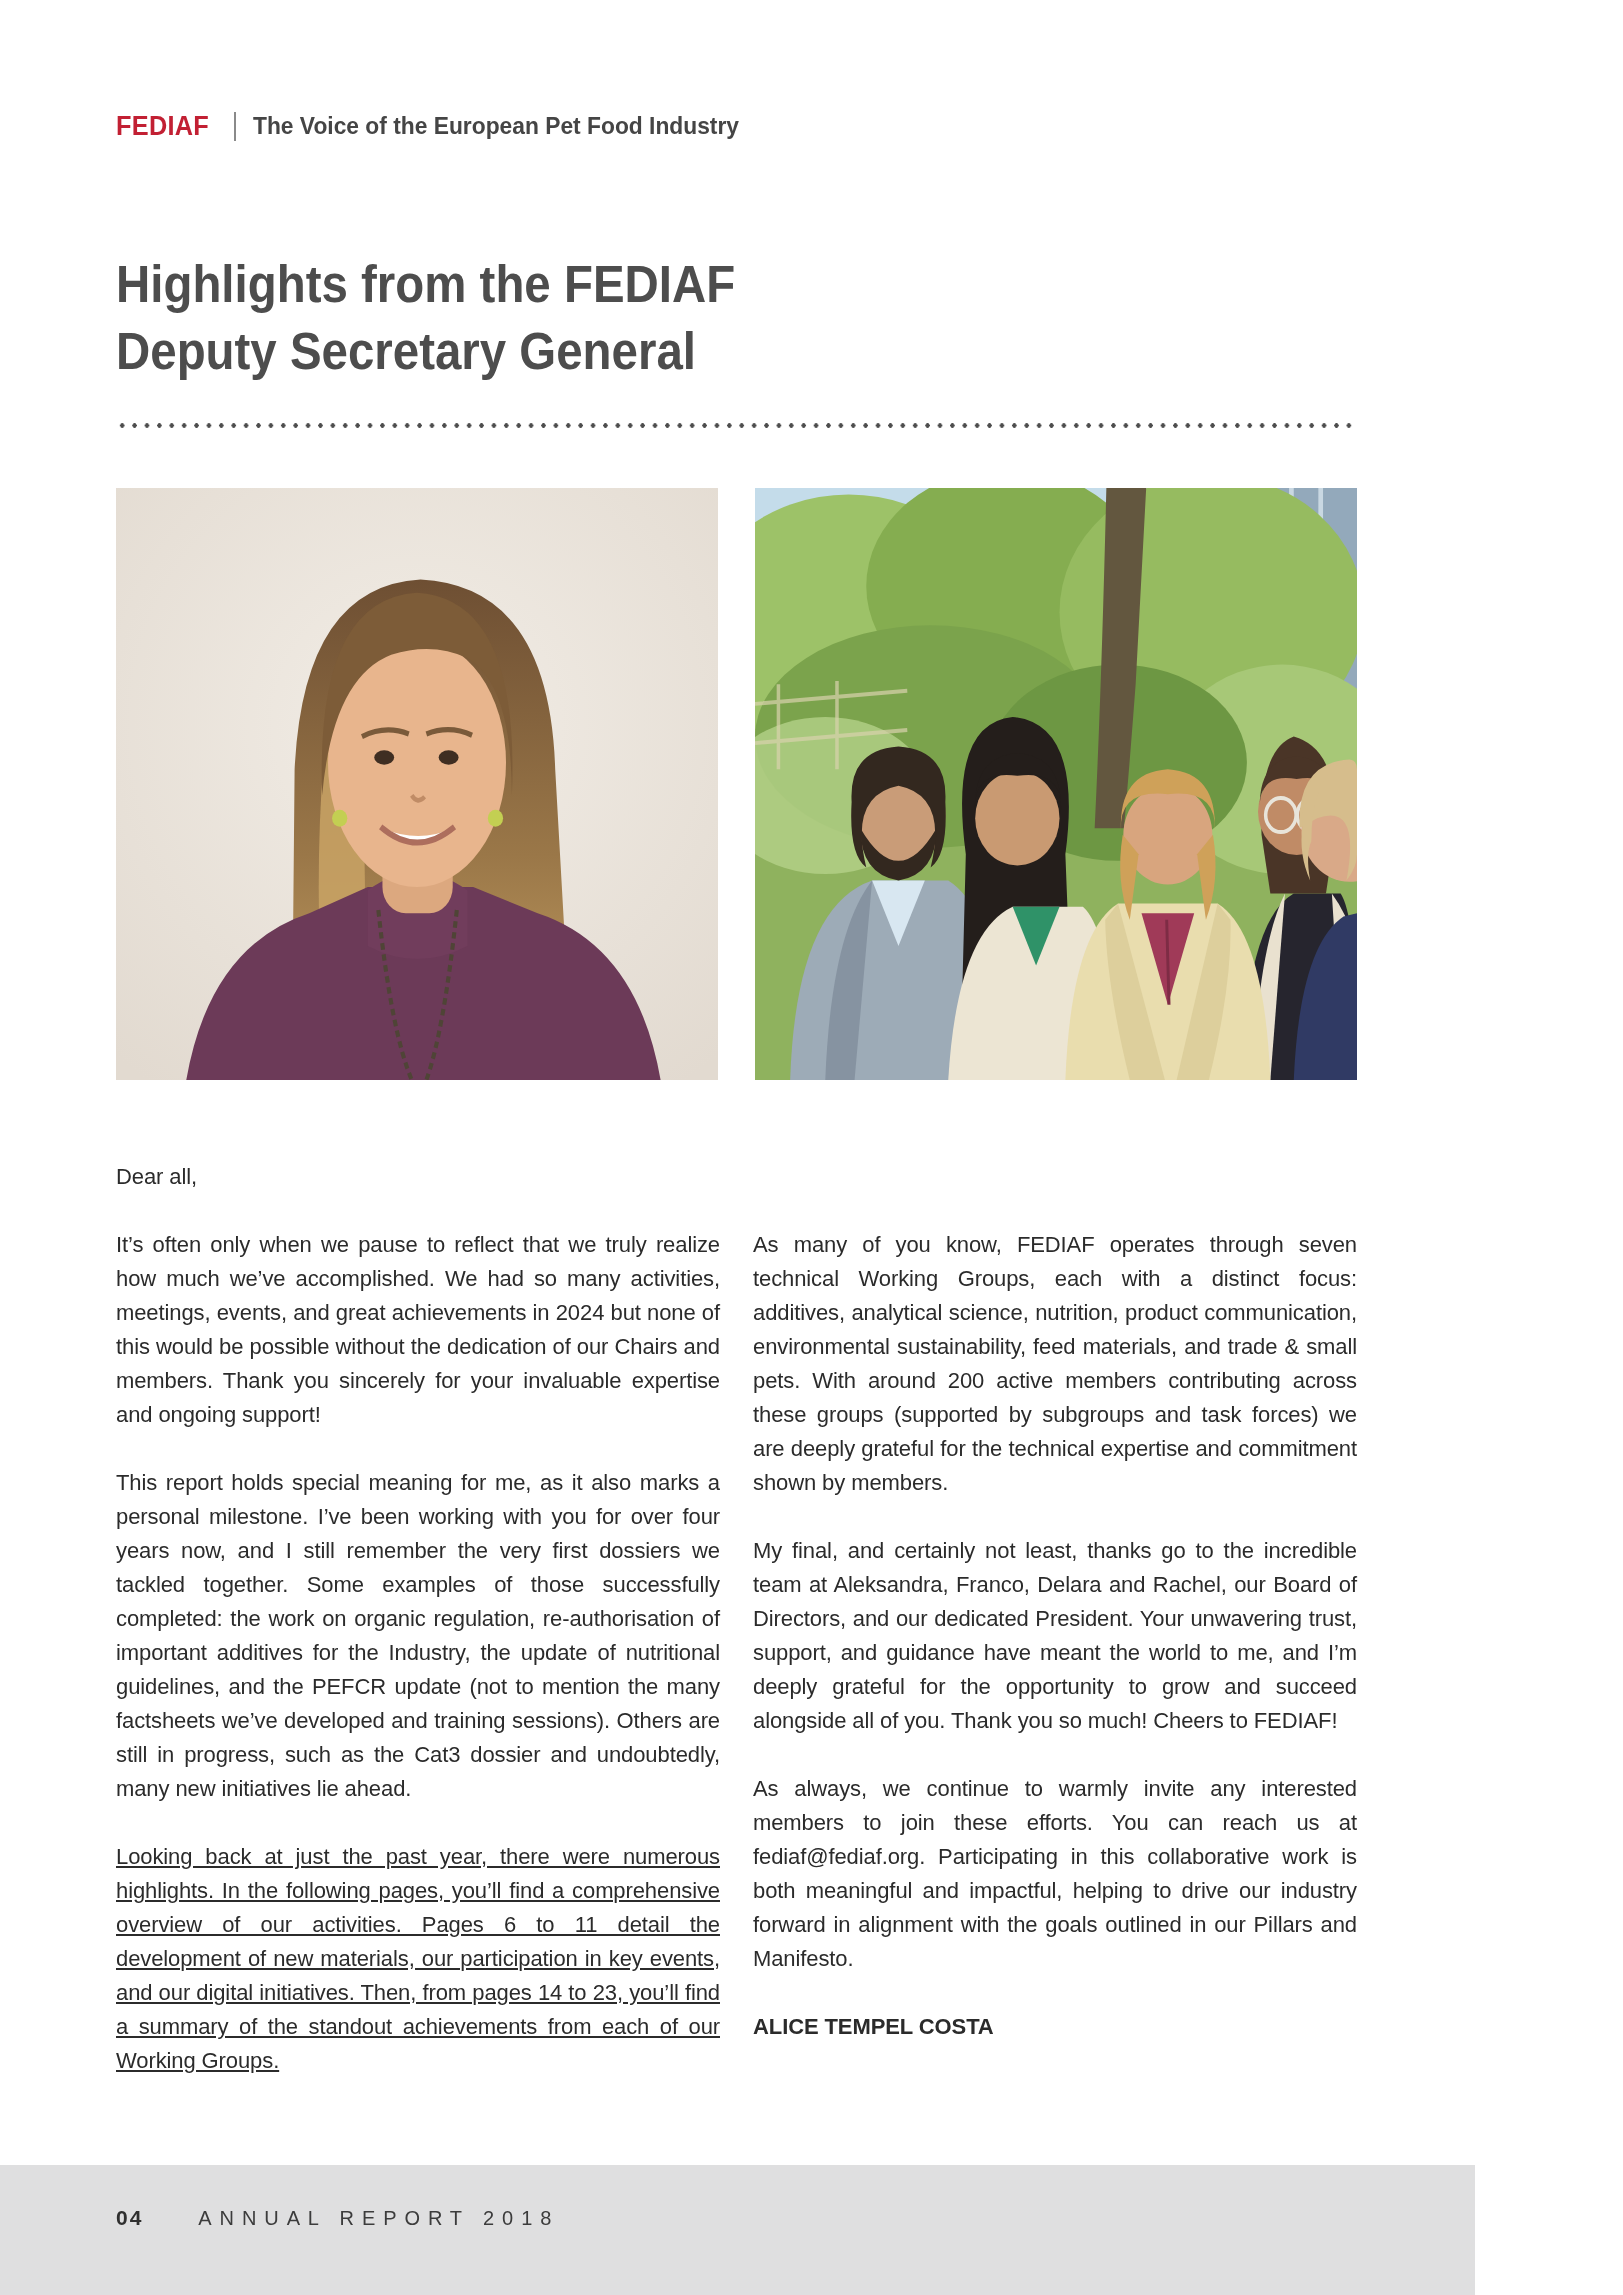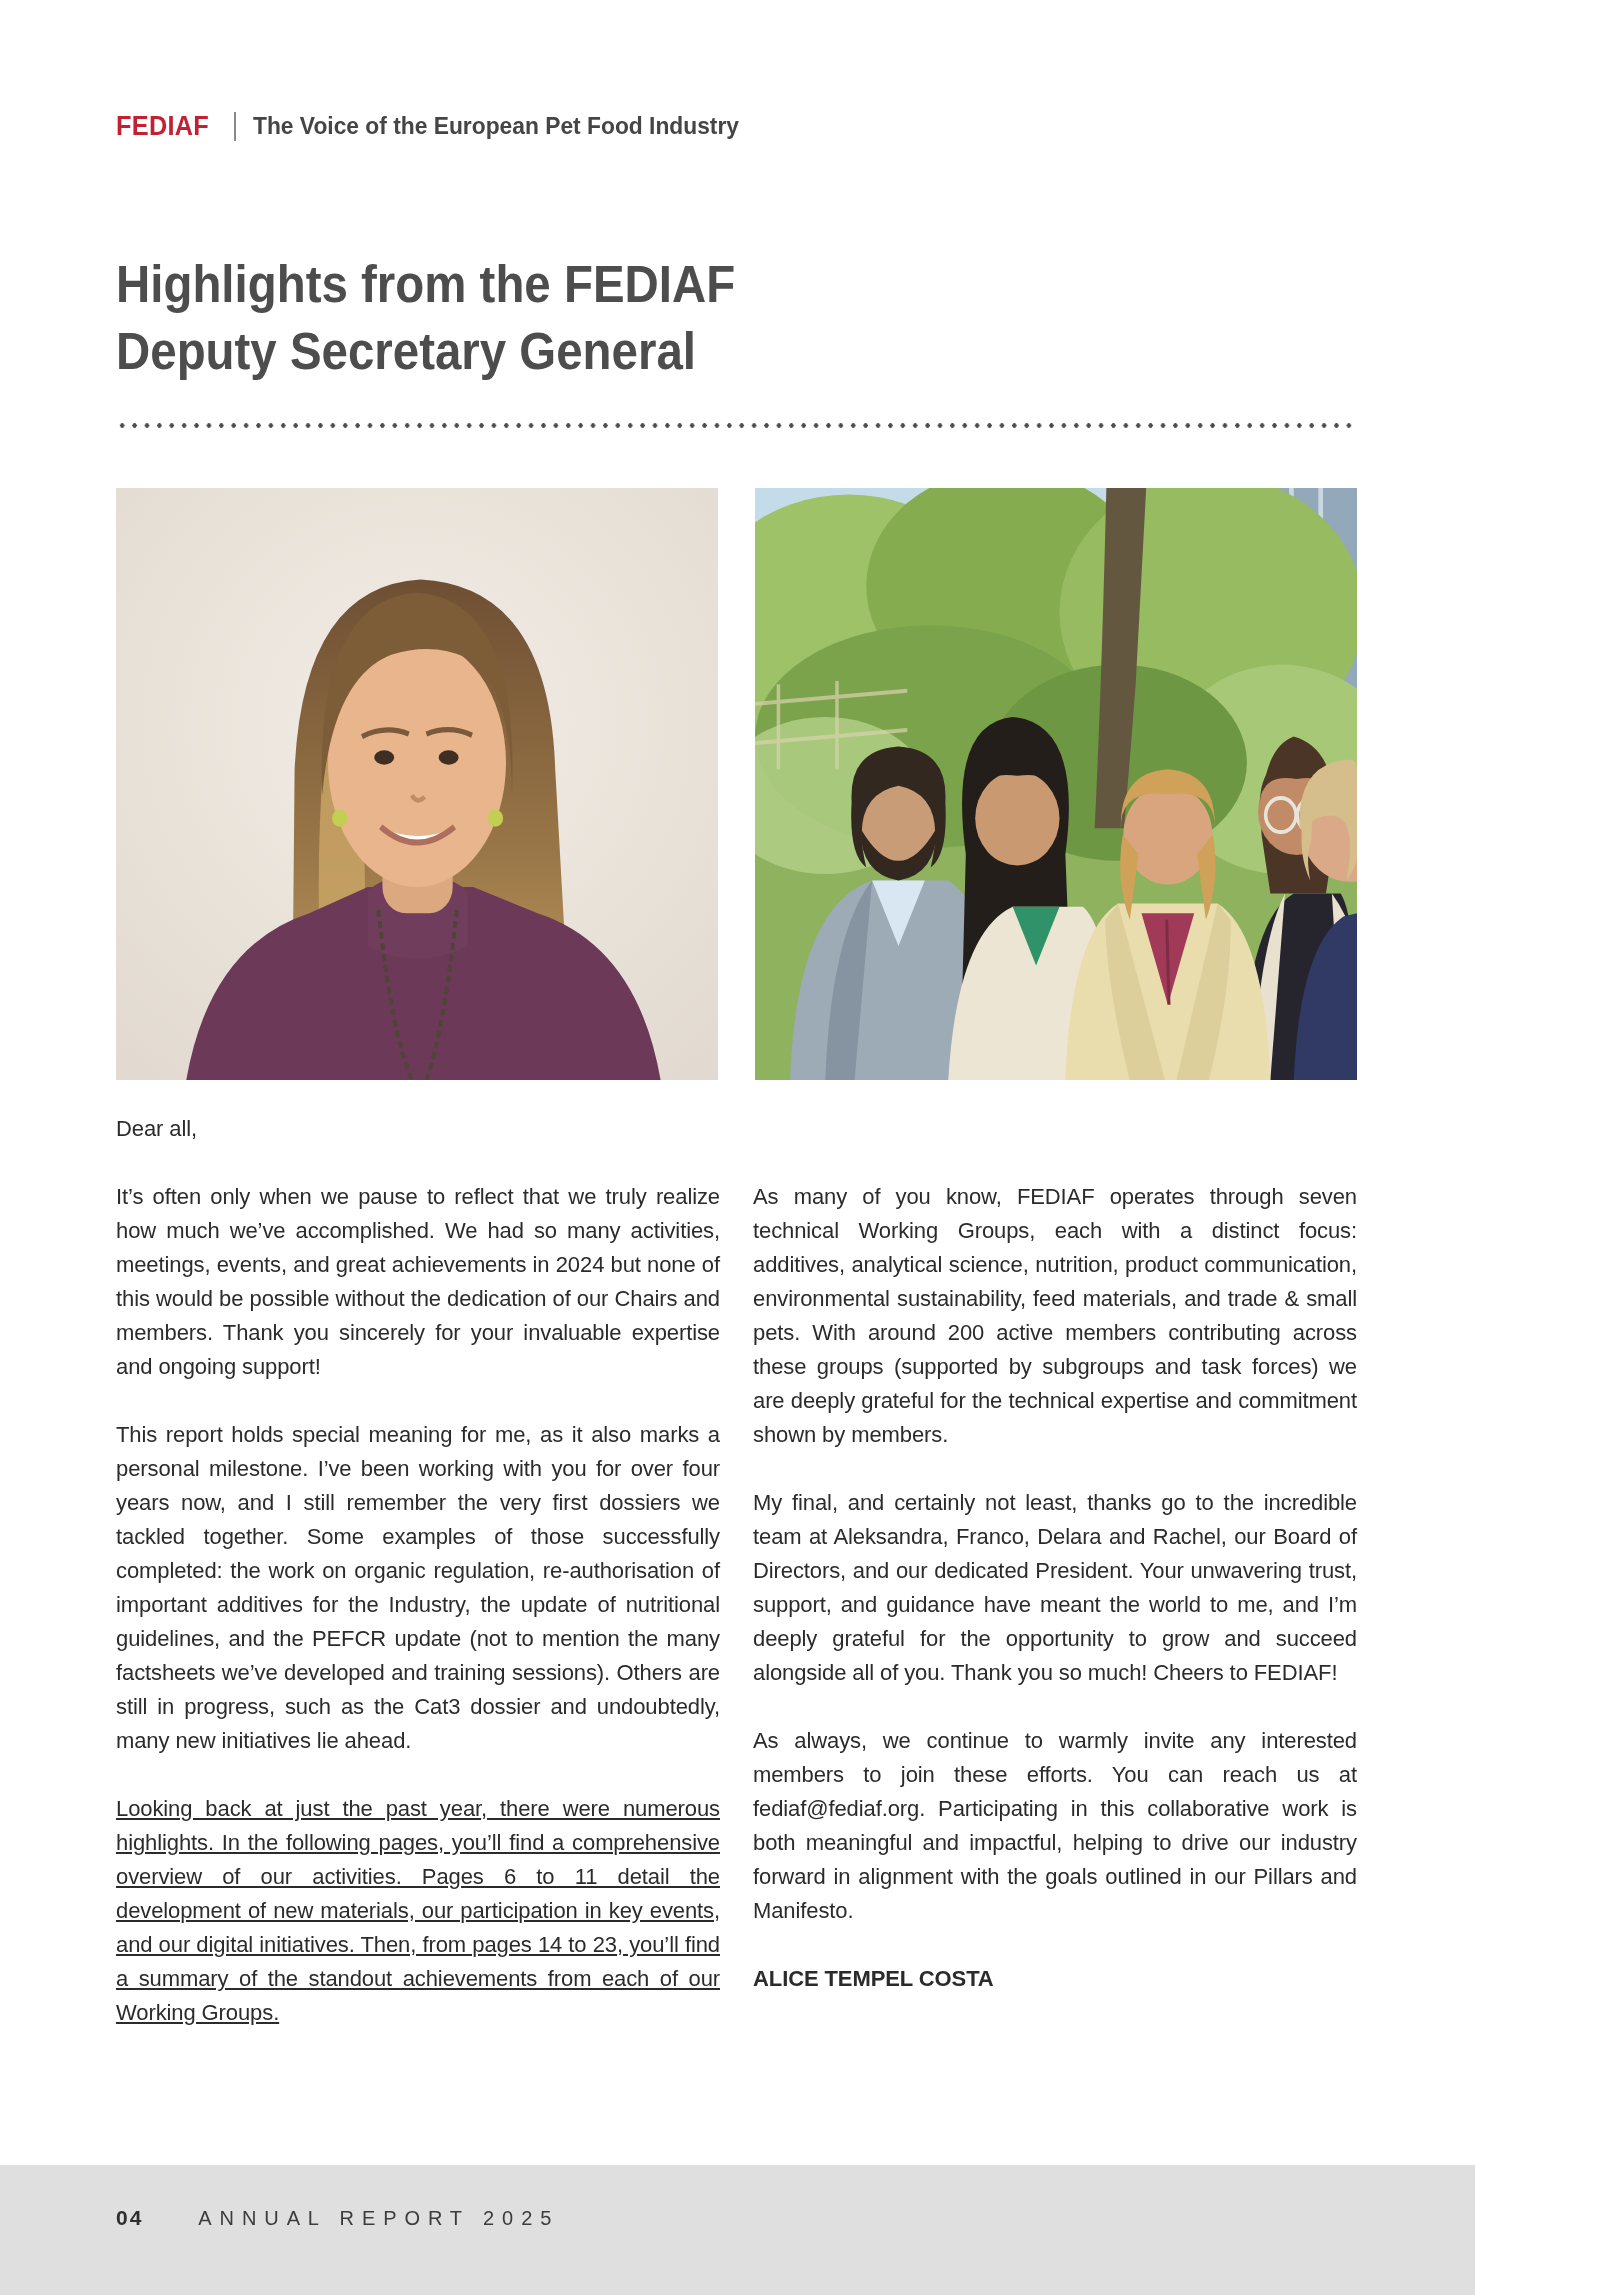--- a/index.html
+++ b/index.html
@@ -18,21 +18,21 @@
 
   
   .dotted{margin-top:38px;height:4.6px;background-image:radial-gradient(circle,#4d4d4d 2px,rgba(0,0,0,0) 2.2px);background-size:12.4px 4.6px;background-repeat:repeat-x;background-position:left center;}
 
   
   .photos{display:flex;gap:37px;margin-top:60px;}
   .photo{width:673px;height:592px;overflow:hidden;background:#ddd;}
   .photo svg{display:block;width:100%;height:100%;}
 
   
-  .letter{display:flex;gap:33px;margin-top:32px;color:var(--body-text,#2b2b2b);font-size:22px;line-height:34px;letter-spacing:-0.1px;}
+  .letter{display:flex;gap:33px;margin-top:80px;color:var(--body-text,#2b2b2b);font-size:22px;line-height:34px;letter-spacing:-0.1px;}
   .col{width:678px;}
   .col p{margin:0 0 34px 0;text-align:justify;}
   .col p:last-child{margin-bottom:0;text-decoration:underline;}
   .salutation{text-align:left !important;}
   .col-right{padding-top:68px;}
   .signature{margin-top:0;font-weight:bold;font-size:22px;line-height:33px;}
 
   
   .footer-band{position:absolute;left:0;bottom:0;width:1623px;height:130px;background:var(--footer-bg,#dfdfe0);}
   .footer-inner{display:flex;align-items:center;gap:55px;padding:41px 0 0 116px;}
@@ -183,18 +183,18 @@
           <div>ALICE TEMPEL COSTA</div>
         </div>
       </div>
     </div>
 
   </div>
 
   <div class="footer-band">
     <div class="footer-inner">
       <span class="page-number">04</span>
-      <span class="report-label">ANNUAL REPORT 2025</span>
+      <span class="report-label">ANNUAL REPORT 2018</span>
     </div>
     <div class="red-accent"></div>
   </div>
 </div>
 
 
 </body></html>

